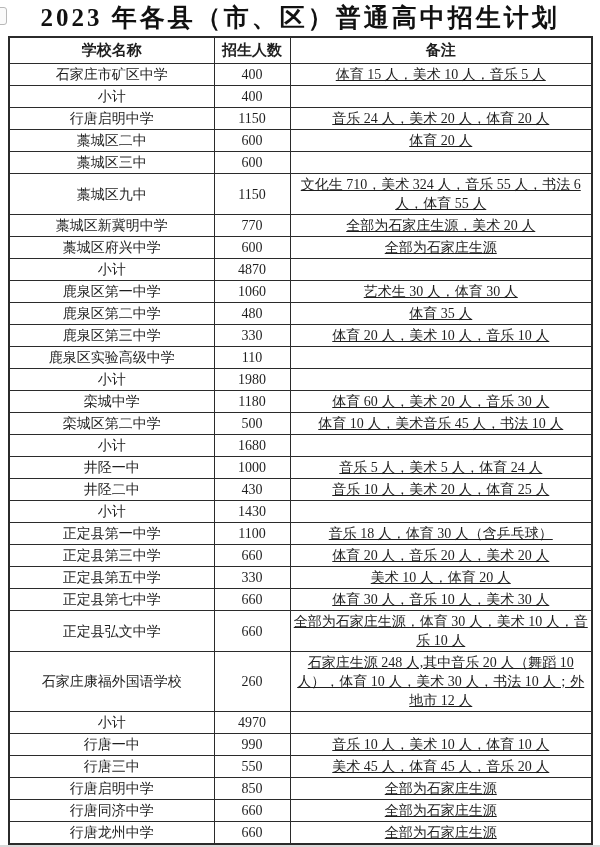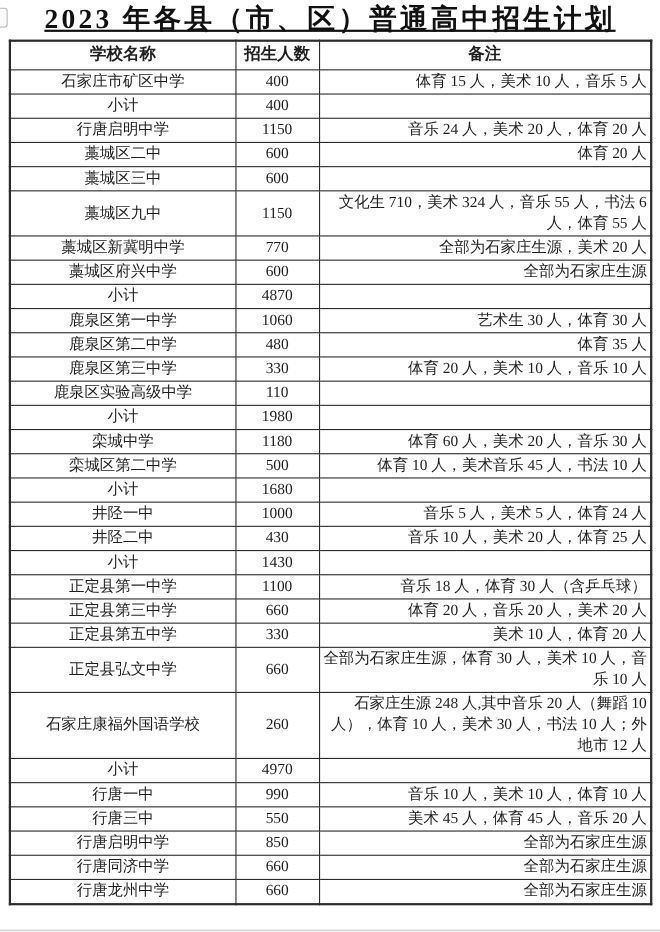--- a/index.html
+++ b/index.html
@@ -13,21 +13,20 @@
     position: relative;
   }
   .page-title {
     text-align: center;
     font-size: 25px;
     font-weight: 700;
     letter-spacing: 3px;
     line-height: 30px;
     padding-top: 3px;
     color: #111111;
-    text-decoration: underline;
   }
   .side-handle {
     position: absolute;
     left: -6px;
     top: 7px;
     width: 13px;
     height: 18px;
     border: 1px solid #b8b8b8;
     border-radius: 3px;
     background: #fafafa;
@@ -53,21 +52,21 @@
     font-weight: 700;
     line-height: 21px;
     padding: 2px 3px;
     text-align: center;
   }
   th.th-remark { text-align: left; padding-left: 7px; }
   col.c-school { width: 205px; }
   col.c-count  { width: 76px; }
   td.td-school { text-align: center; }
   td.td-count  { text-align: center; }
-  td.td-remark { text-align: right; padding-left: 7px; padding-right: 5px; }
+  td.td-remark { text-align: center; padding-left: 7px; padding-right: 5px; text-decoration: underline; }
   .bottom-edge {
     position: absolute;
     left: 0; bottom: 0;
     width: 600px; height: 2px;
     background: #d9d9d9;
   }
 </style>
 </head>
 <body>
 
@@ -198,20 +197,25 @@
         <td class="td-school">正定县第三中学</td>
         <td class="td-count">660</td>
         <td class="td-remark">体育 20 人，音乐 20 人，美术 20 人</td>
       </tr>
       <tr>
         <td class="td-school">正定县第五中学</td>
         <td class="td-count">330</td>
         <td class="td-remark">美术 10 人，体育 20 人</td>
       </tr>
       <tr>
+        <td class="td-school">正定县第七中学</td>
+        <td class="td-count">660</td>
+        <td class="td-remark">体育 30 人，音乐 10 人，美术 30 人</td>
+      </tr>
+      <tr>
         <td class="td-school">正定县弘文中学</td>
         <td class="td-count">660</td>
         <td class="td-remark">全部为石家庄生源，体育 30 人，美术 10 人，音乐 10 人</td>
       </tr>
       <tr>
         <td class="td-school">石家庄康福外国语学校</td>
         <td class="td-count">260</td>
         <td class="td-remark">石家庄生源 248 人,其中音乐 20 人（舞蹈 10 人），体育 10 人，美术 30 人，书法 10 人；外地市 12 人</td>
       </tr>
       <tr>

